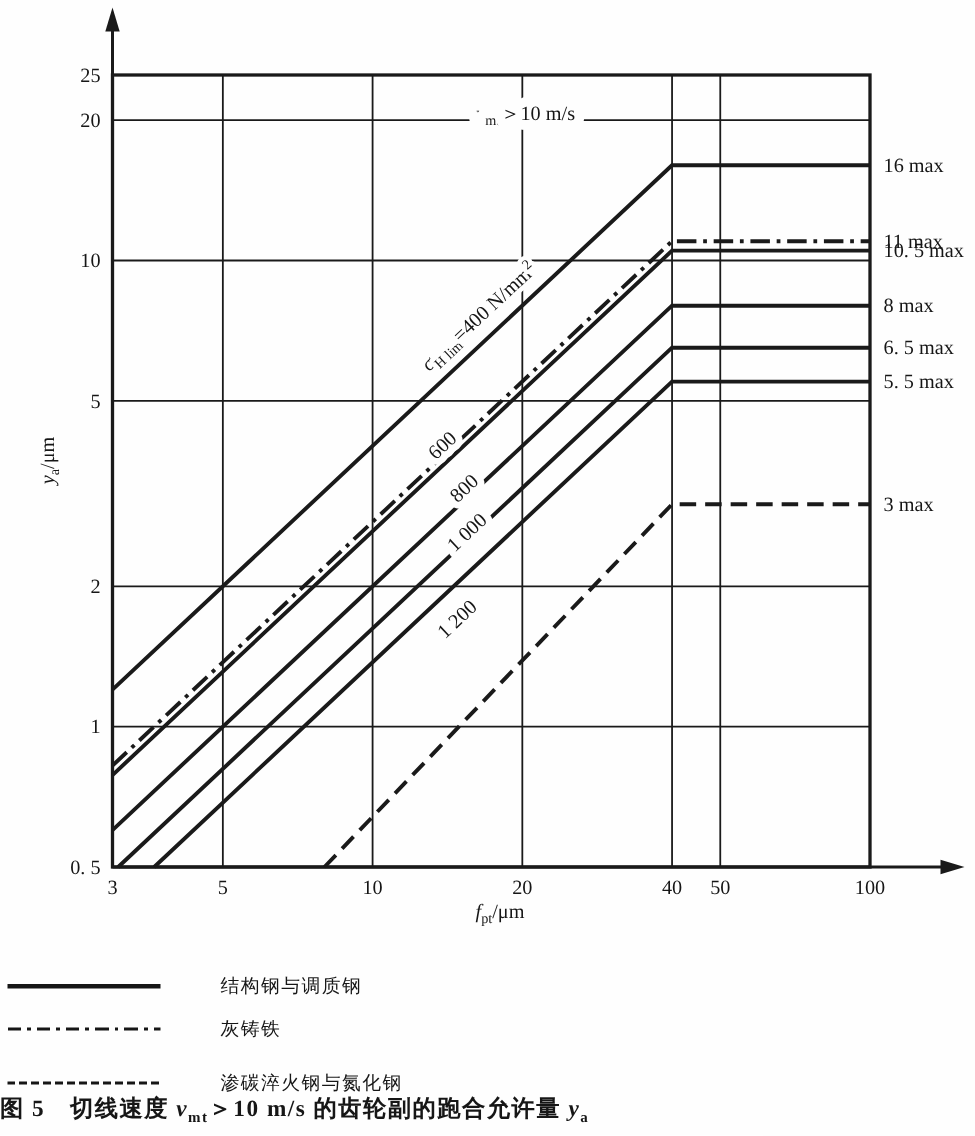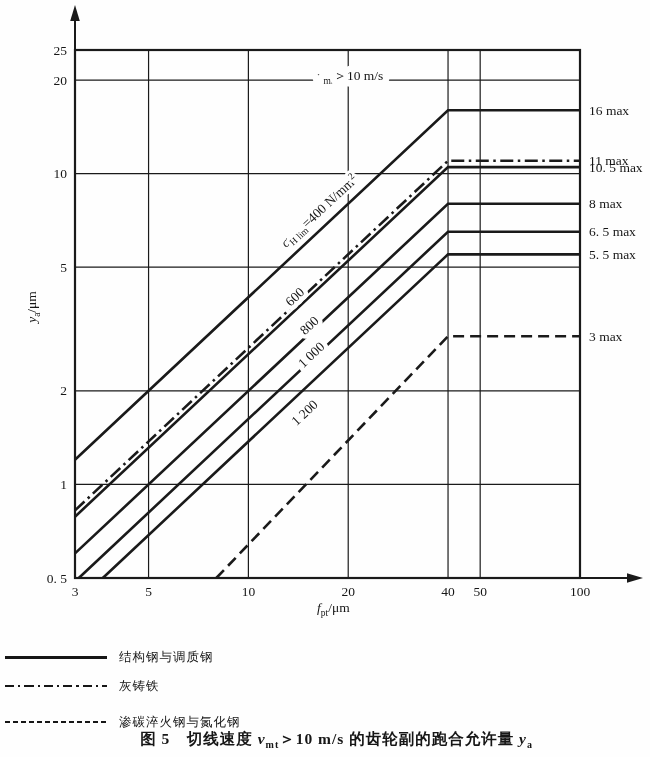--- a/index.html
+++ b/index.html
@@ -12,27 +12,27 @@
   .axisline{stroke:#1a1a1a;stroke-width:2;}
   .arrowhead{fill:#1a1a1a;stroke:none;}
   .s-solid{fill:none;stroke:#1a1a1a;stroke-width:2.6;}
   .s-dashdot{fill:none;stroke:#1a1a1a;stroke-width:2.6;stroke-dasharray:13 4.5 2.5 4.5;}
   .s-dashed{fill:none;stroke:#1a1a1a;stroke-width:2.6;stroke-dasharray:11 6;}
   .tick{font-size:13.5px;}
   .cap{font-size:13.5px;}
   .ann{font-size:13.5px;}
   .halo{paint-order:stroke;stroke:#fefefe;stroke-linejoin:round;}
   .legend{position:absolute;left:5px;top:645px;width:640px;}
-  .legend-row{position:absolute;left:0;height:16px;display:flex;align-items:center;}
+  .legend-row{position:absolute;left:0;height:16px;display:flex;align-items:center;gap:28px;}
   .ls{display:inline-block;width:102px;margin-right:12px;}
   .ls-solid{height:3px;background:#161616;}
   .ls-dashdot{height:2.5px;background:repeating-linear-gradient(90deg,#161616 0 9px,transparent 9px 13px,#161616 13px 15.5px,transparent 15.5px 19.5px);}
   .ls-dashed{height:2.5px;background:repeating-linear-gradient(90deg,#161616 0 5px,transparent 5px 8px);}
   .legend-label{font-size:12.5px;letter-spacing:1px;}
-  .caption{position:absolute;left:0;top:729px;width:533px;text-align:right;
+  .caption{position:absolute;left:0;top:729px;width:533px;text-align:left;
            font-size:15.5px;font-weight:700;letter-spacing:1px;}
   .caption i{font-style:italic;font-weight:700;}
   .caption sub{font-size:10px;}
 </style>
 </head>
 <body>
 
 <div class="page">
 
   <div class="chart-wrap">

